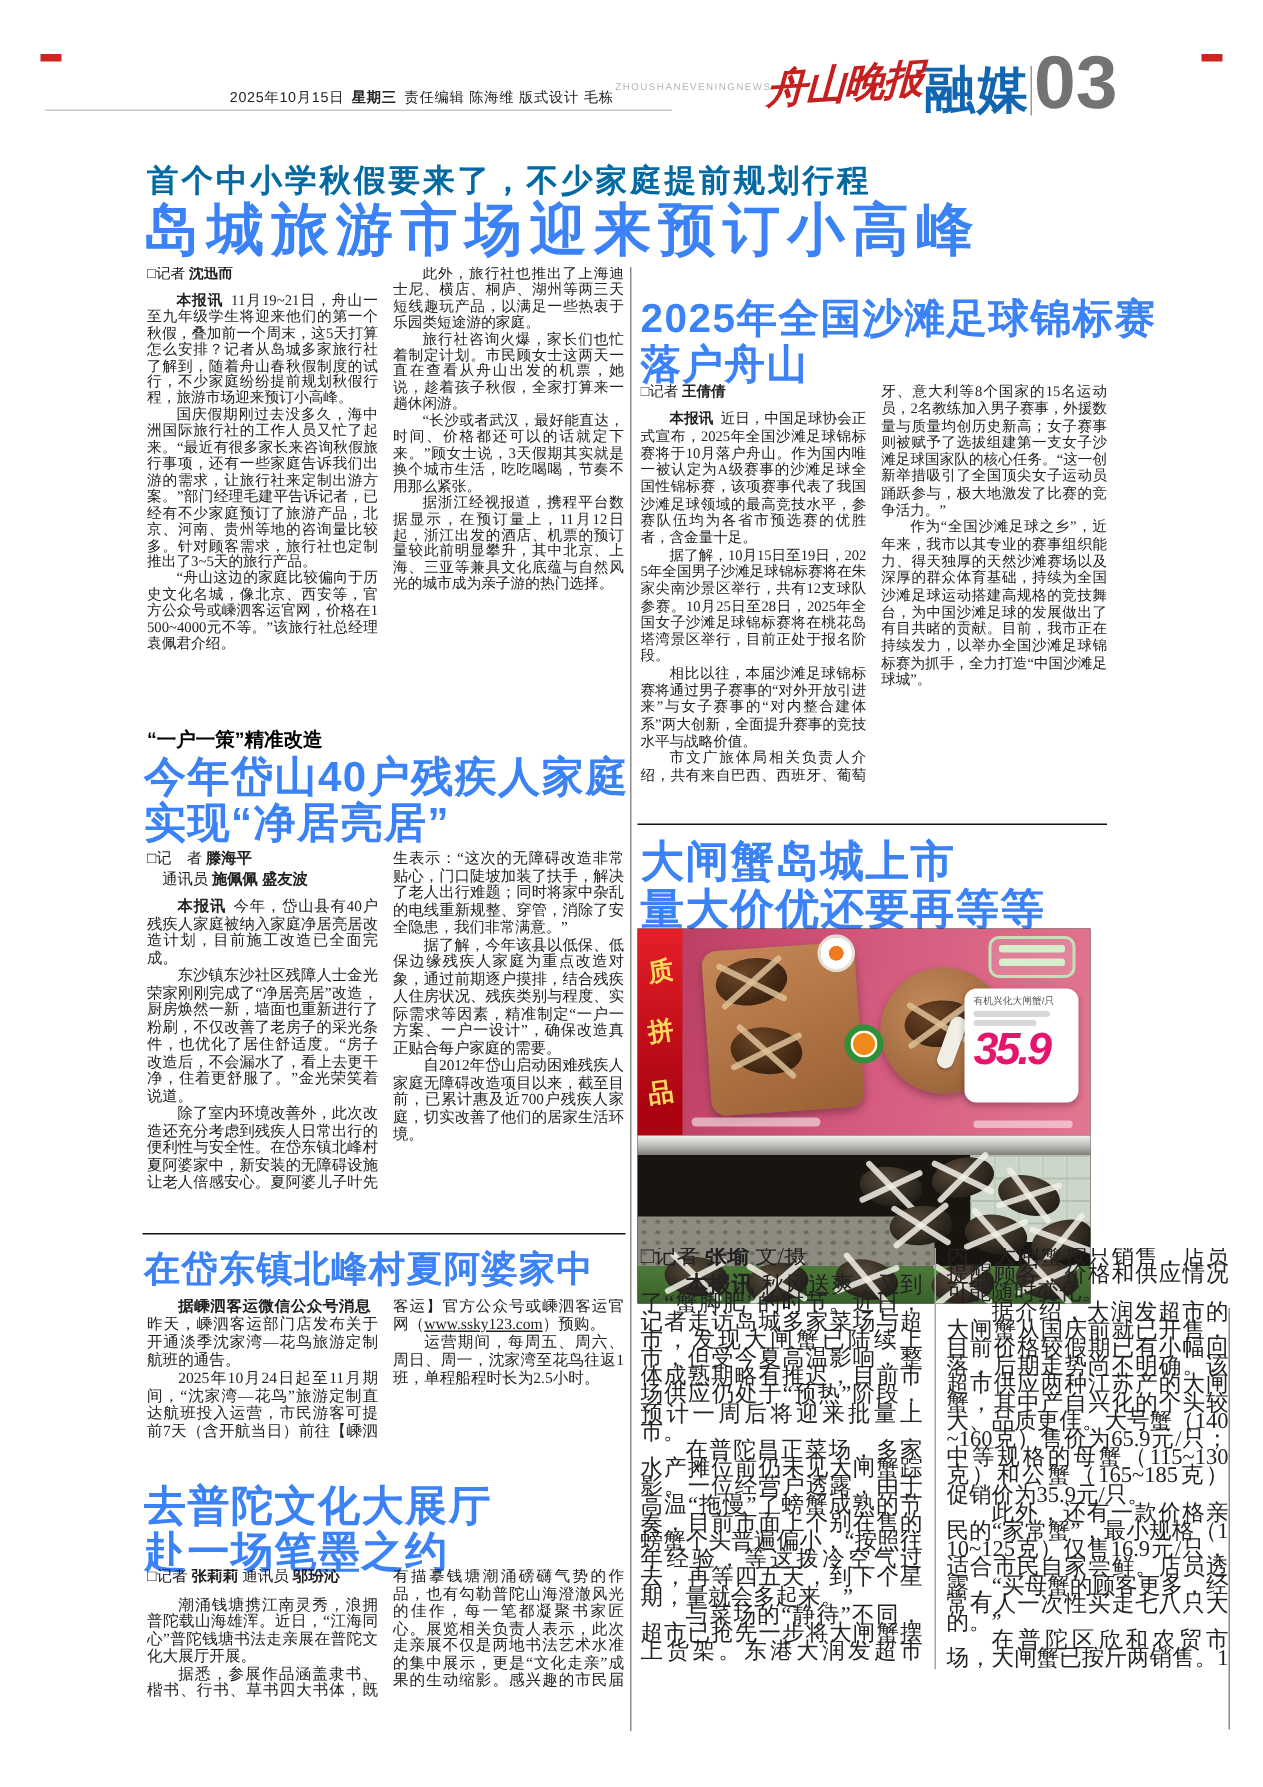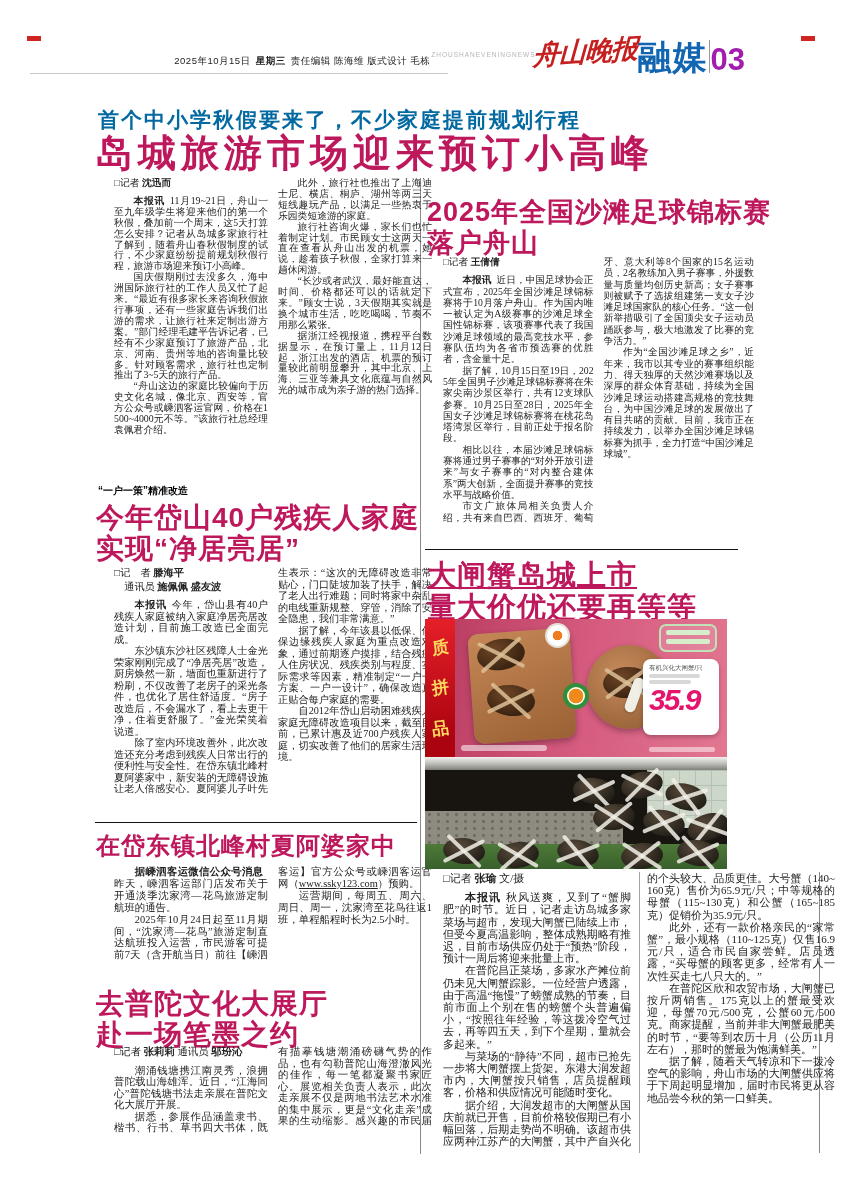--- a/index.html
+++ b/index.html
@@ -17,59 +17,59 @@
             letter-spacing:.5px; padding-bottom:5px; white-space:nowrap; }
   .h-meta b { margin:0 2px; }
   .h-en { font-family:"Liberation Sans",sans-serif; font-size:6.5px; color:#b5b5b5;
           letter-spacing:1px; padding-bottom:15px; margin-right:-4px; }
   .h-script { color:#c5201f; font-size:27px; font-weight:700; font-style:italic;
               font-family:"DejaVu Serif",serif; transform:rotate(-4deg) skewX(-6deg);
               letter-spacing:-1px; padding-bottom:3px; }
   .h-section { color:#1266b1; font-size:34px; font-weight:900; line-height:.95;
                font-family:"Liberation Sans",sans-serif; letter-spacing:1px; }
   .h-vdiv { width:1px; height:33px; background:#9a9a9a; }
-  .h-pageno { font-size:31px; font-weight:700; line-height:.85; color:#a21caf;
+  .h-pageno { font-size:50px; font-weight:700; line-height:.85; color:#737373;
               font-family:"Liberation Sans",sans-serif; }
 
   
   #divider-main { left:420px; top:178px; width:1px; height:976px; background:#8a8a8a; }
   #rule-left    { left:95px;  top:822px; width:322px; height:1px; background:#111; }
   #rule-soccer  { left:425px; top:549px; width:313px; height:1px; background:#111; }
   #rule-crab-right { left:819px; top:872px; width:1px; height:281px; background:#8a8a8a; }
 
   
-  .hl { font-family:"Liberation Sans",sans-serif; font-weight:900; color:#be185d; }
+  .hl { font-family:"Liberation Sans",sans-serif; font-weight:900; color:#3b82f6; }
   #lead-kicker   { left:98px; top:106px; font-size:21px; font-weight:700; letter-spacing:2px;
                    font-family:"Liberation Sans",sans-serif; color:#0369a1; }
   #lead-headline { left:95px; top:128px; font-size:38px; letter-spacing:5px; }
-  #daishan-kicker { left:98px; top:484px; font-size:10px; font-weight:700;
+  #daishan-kicker { left:98px; top:484px; font-size:13px; font-weight:700;
                     font-family:Liberation Sans, sans-serif; color:#000; }
   #daishan-headline { left:96px; top:502px; font-size:28px; line-height:31px; letter-spacing:1px; }
   #ferry-headline { left:96px; top:830px; font-size:24px; letter-spacing:1px; }
   #calligraphy-headline { left:96px; top:988px; font-size:28px; line-height:31px; letter-spacing:1px; }
   #soccer-headline { left:427px; top:197px; font-size:27px; line-height:31px; letter-spacing:1px; }
-  #crab-headline { left:427px; top:559px; font-size:29px; line-height:32px; letter-spacing:1px;text-decoration:underline; }
+  #crab-headline { left:427px; top:559px; font-size:29px; line-height:32px; letter-spacing:1px; }
 
   
   .art-body { text-align:justify; word-break:break-all; overflow:hidden;
-              column-count:2; column-gap:10px; column-fill:auto; color:#222;margin-left:16px; }
+              column-count:2; column-gap:10px; column-fill:auto; color:#222; }
   .art-body p { text-indent:2em; }
   .art-body p.byline { text-indent:0; margin-bottom:2px; white-space:nowrap; }
   .art-body p.byline-end { margin-bottom:7px; }
   .art-body .byline b { font-family:"Liberation Sans",sans-serif; }
   .lede { font-family:"Liberation Sans",sans-serif; font-weight:700; margin-right:5px; }
   .url { text-decoration:underline; }
   .byline2-indent { padding-left:1em; }
 
   #lead-body        { left:98px;  top:178px;  width:318px; height:272px; font-size:9.8px;  line-height:10.9px; }
   #daishan-body     { left:98px;  top:567px;  width:318px; height:236px; font-size:10.2px; line-height:11.5px; }
   #ferry-body       { left:98px;  top:866px;  width:318px; height:99px;  font-size:10.4px; line-height:11.9px; }
   #calligraphy-body { left:98px;  top:1046px; width:318px; height:92px;  font-size:10.4px; line-height:11.5px; }
   #soccer-body      { left:427px; top:256px;  width:311px; height:267px; font-size:9.7px;  line-height:11.3px; }
-  #crab-body        { left:427px; top:872px;  width:392px; height:281px; font-size:11px; line-height:12.2px;
+  #crab-body        { left:427px; top:832px;  width:392px; height:281px; font-size:15px; line-height:12.2px;
                       column-gap:16px; column-rule:1px solid #a5a5a5; }
 
   
   #photo { left:425px; top:619px; width:302px; height:250px; background:#14110d; overflow:hidden; }
   .sign { position:absolute; left:0; top:0; width:302px; height:138px;
           background:linear-gradient(100deg,#b63a5e,#d65c80 55%,#e27790); }
   .sign-strip { position:absolute; left:0; top:0; width:30px; height:138px;
                 background:linear-gradient(180deg,#e51f28,#ab0410 85%);
                 display:flex; flex-direction:column; align-items:center; justify-content:space-around;
                 padding:8px 0; }

